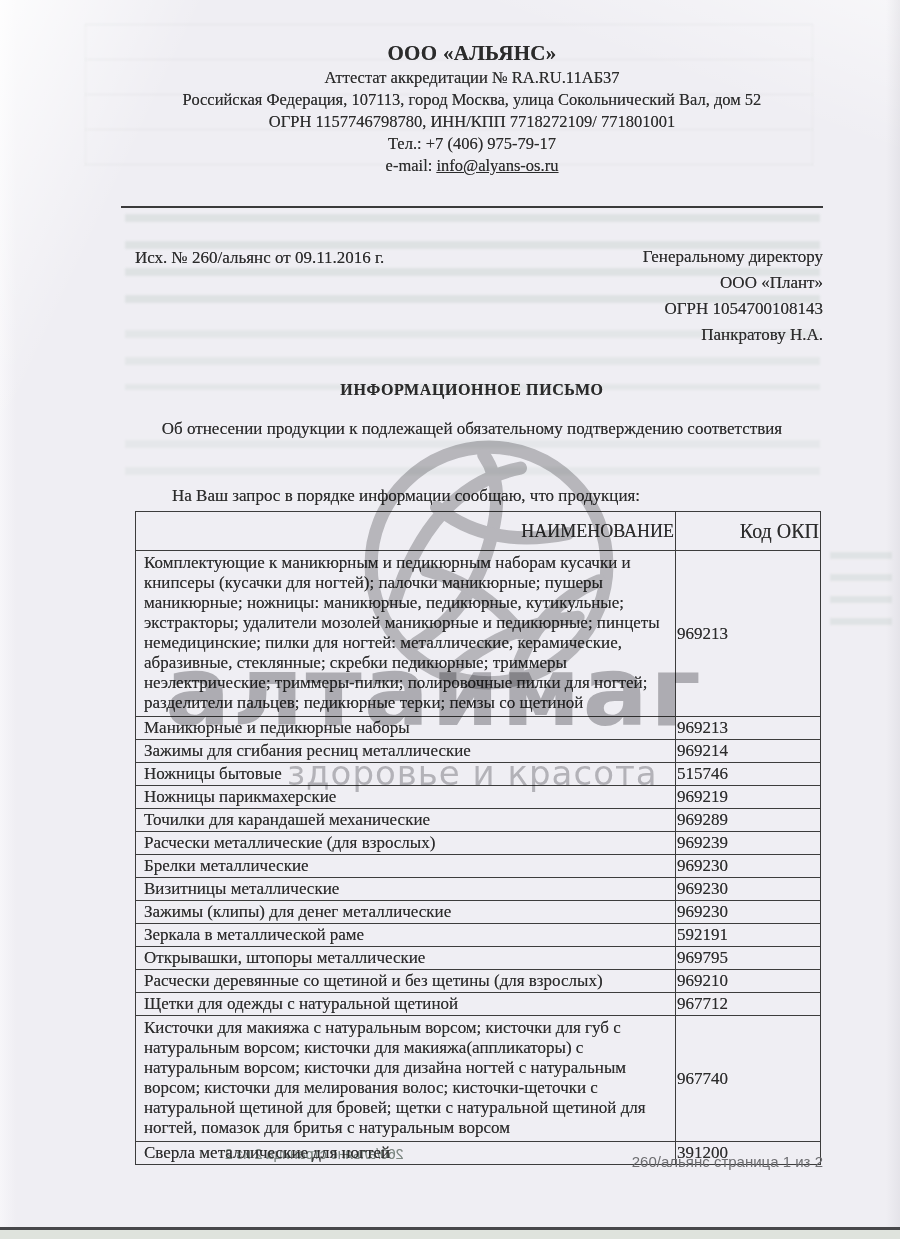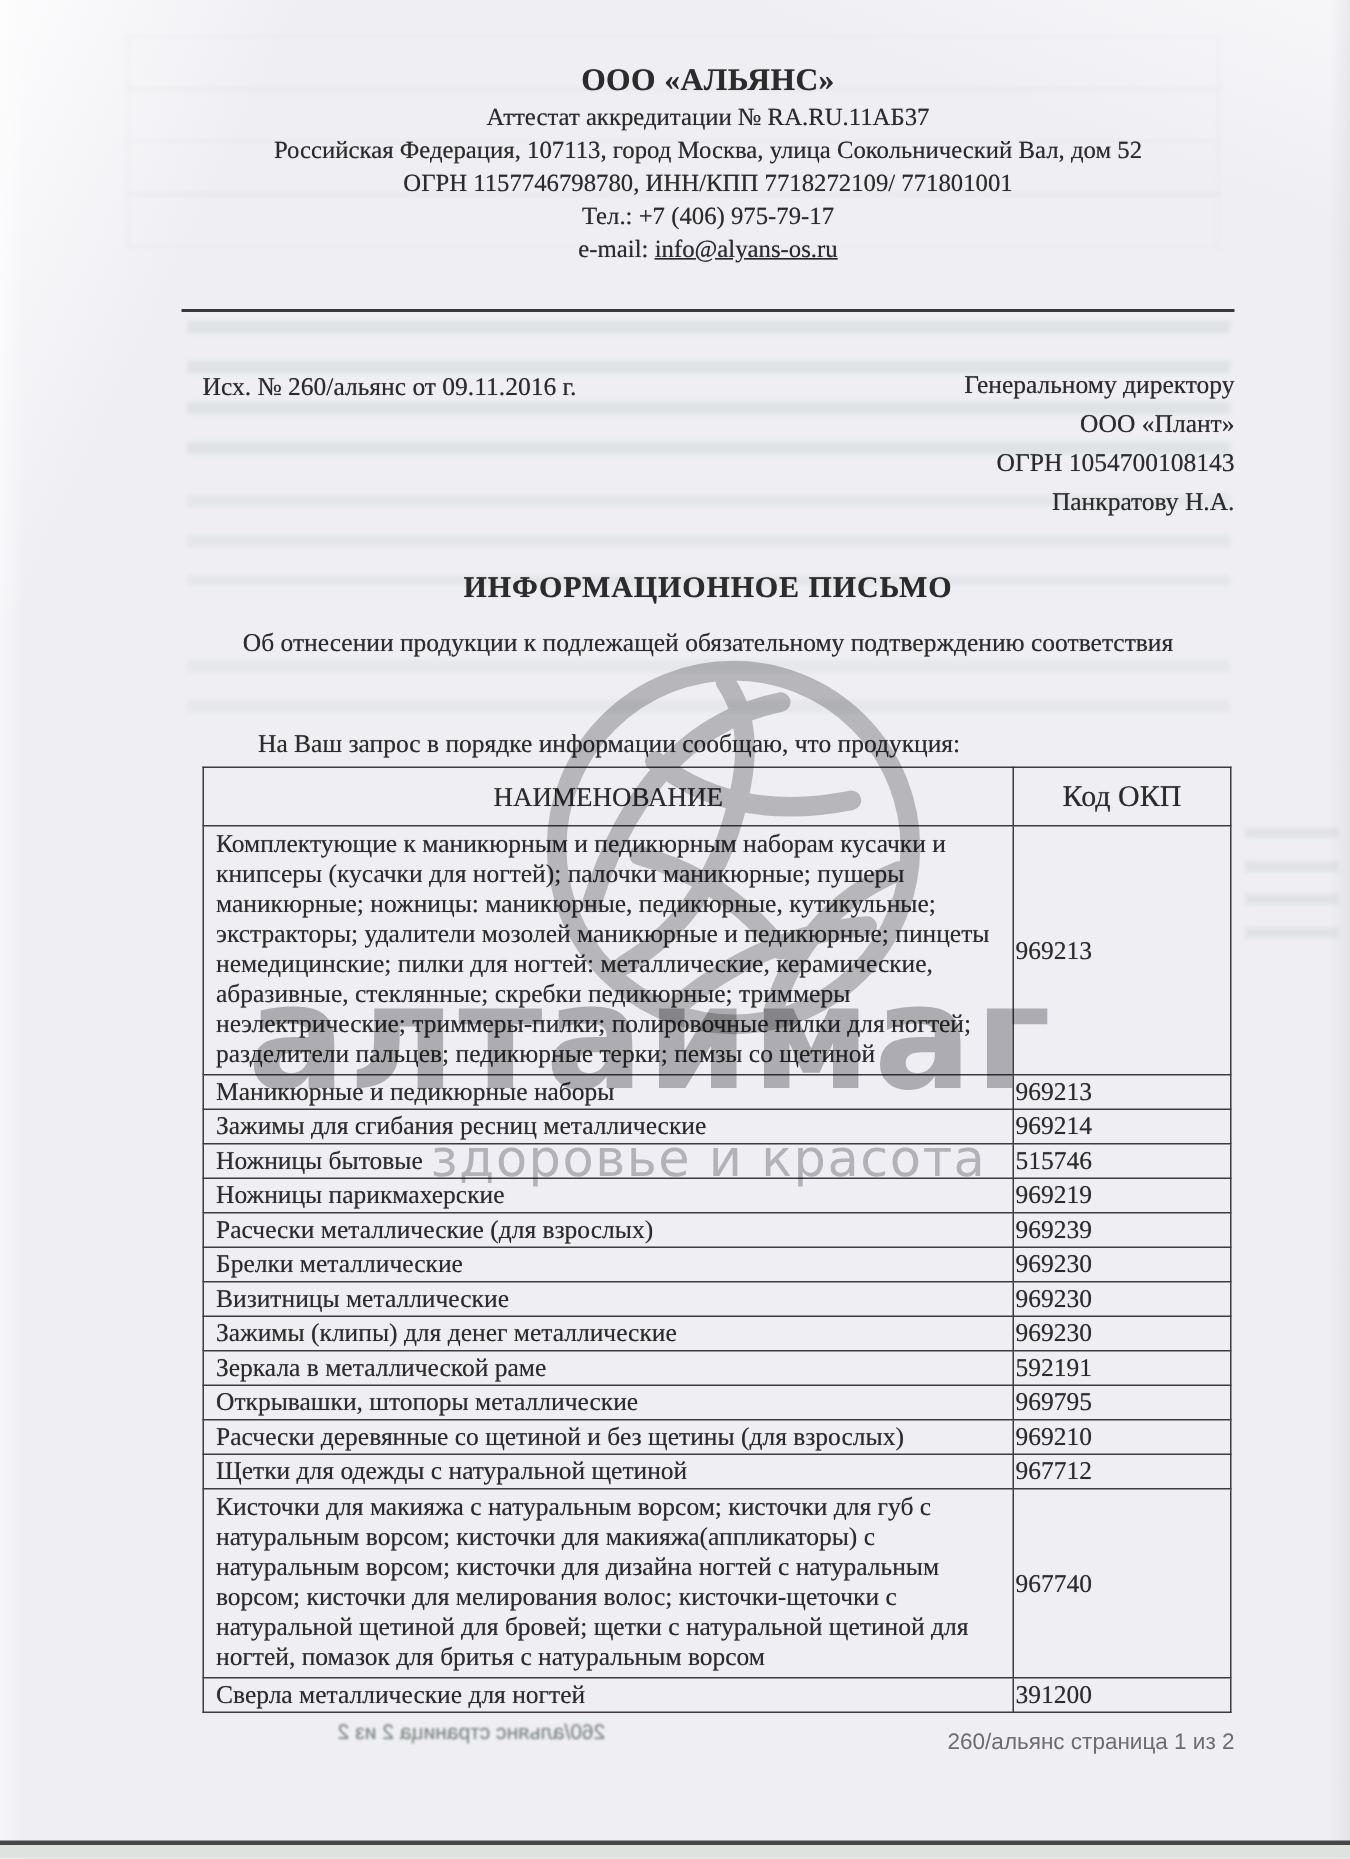--- a/index.html
+++ b/index.html
@@ -26,35 +26,35 @@
   .h-line1,.h-line2{font-size:21px;font-weight:bold;letter-spacing:.3px;}
   .h-line2{margin-top:9px;margin-bottom:3px;}
   .h-small{font-size:16.5px;margin-top:1px;}
   .h-email a{color:#2b2b2b;text-decoration:underline;}
 
   .rule{position:absolute;left:121px;top:206px;width:702px;height:2px;background:#3a3a3a;}
 
   .outgoing{left:135px;top:248px;font-size:17px;}
   .addressee{right:77px;top:244px;font-size:17px;line-height:26px;text-align:right;}
 
-  .letter-title{left:121px;top:381px;width:702px;text-align:center;font-size:20px;font-weight:bold;letter-spacing:.6px;}
+  .letter-title{left:121px;top:381px;width:702px;text-align:center;font-size:16px;font-weight:bold;letter-spacing:.6px;}
   .letter-subject{left:121px;top:419px;width:702px;text-align:center;font-size:17px;}
   .intro{left:172px;top:486px;font-size:17px;}
 
   
   .okp-table{
     position:absolute;left:135px;top:511px;width:686px;
     border-collapse:collapse;font-size:17px;color:#2b2b2b;
   }
   .okp-table td,.okp-table th{
     border:1.4px solid #3c3c3c;
     font-weight:normal;
     text-shadow:0 0 .5px rgba(20,20,20,.5);
   }
-  .okp-table th{font-size:18px;height:36px;text-align:center;}
+  .okp-table th{font-size:18px;height:36px;text-align:right;}
   .okp-table th.code-h{font-size:20px;}
   td.name{padding:2px 8px 3px 8px;line-height:20px;text-align:left;}
   td.code{vertical-align:middle;width:142px;}
   tr.single td.name{padding-top:1px;padding-bottom:2px;line-height:19px;}
 
   .page-footer{
     position:absolute;left:121px;top:1153px;width:702px;text-align:right;
     font-family:"Liberation Sans", sans-serif;font-size:15px;color:#6d6d70;
   }
 
@@ -155,20 +155,24 @@
           </tr>
           <tr class="single">
             <td class="name">Ножницы бытовые</td>
             <td class="code">515746</td>
           </tr>
           <tr class="single">
             <td class="name">Ножницы парикмахерские</td>
             <td class="code">969219</td>
           </tr>
           <tr class="single">
+            <td class="name">Точилки для карандашей механические</td>
+            <td class="code">969289</td>
+          </tr>
+          <tr class="single">
             <td class="name">Расчески металлические (для взрослых)</td>
             <td class="code">969239</td>
           </tr>
           <tr class="single">
             <td class="name">Брелки металлические</td>
             <td class="code">969230</td>
           </tr>
           <tr class="single">
             <td class="name">Визитницы металлические</td>
             <td class="code">969230</td>

